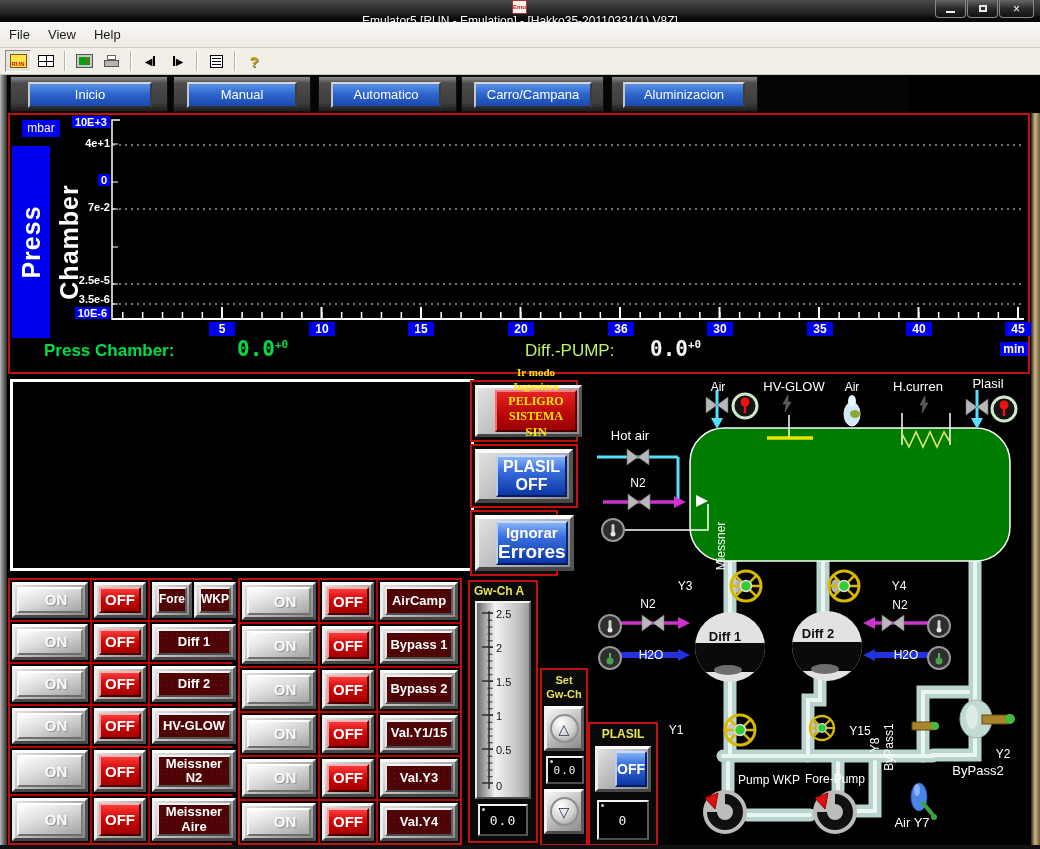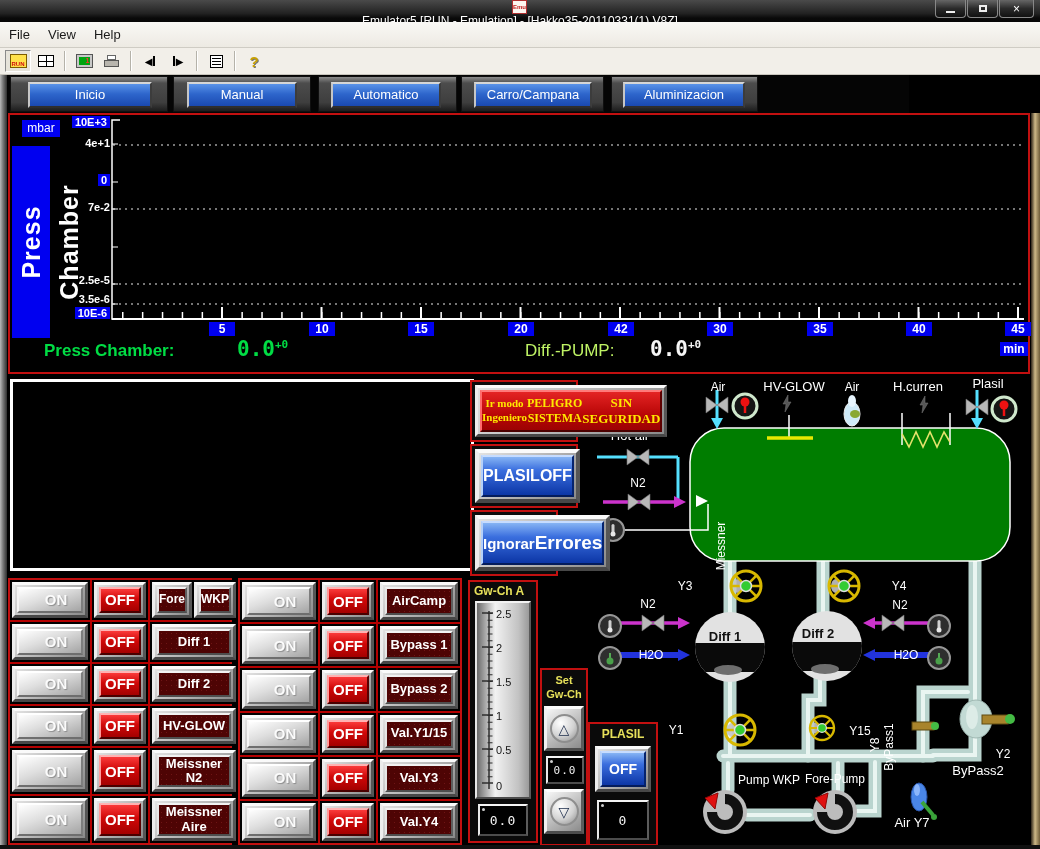--- a/index.html
+++ b/index.html
@@ -78,22 +78,22 @@
   .readout-val sup{font-size:11px;}
 
   
   #msg-box{left:10px;top:379px;width:464px;height:192px;background:#000;border:3px solid #fff;}
 
   
   .red-frame{position:absolute;border:2px solid #c21010;background:#0c0c0c;padding:3px;display:flex;}
   .bframe{flex:1;display:flex;border:4px solid;border-color:#fafafa #565656 #474747 #ececec;
     background:linear-gradient(135deg,#e2e2e2,#8a8a8a);padding:2px;}
   .bframe3{border-width:3px;}
-  .btn-core{flex:1;display:flex;flex-direction:row;align-items:center;justify-content:center;
-    cursor:pointer;}
+  .btn-core{flex:1;display:flex;flex-direction:column;align-items:center;justify-content:center;
+    cursor:pointer;margin-left:15px;}
   .btn-eng{background:linear-gradient(180deg,#e42424 0%,#b80606 60%,#9c0202 100%);
     border:2px solid;border-color:#ff7a7a #5c0000 #4c0000 #ff6a6a;
     color:#ffe800;font-family:"Liberation Serif",serif;font-weight:bold;text-align:center;line-height:1.25;}
   .btn-blue{background:linear-gradient(180deg,#86b4f4 0%,#3a6ede 35%,#0c36a6 100%);
     border:2px solid;border-color:#c6dcff #06246e #041c5c #b4d0fa;color:#fff;font-weight:bold;text-align:center;}
   .btn-on{flex:1;border:2px solid;border-color:#fff #7e7e7e #6e6e6e #f6f6f6;
     background:linear-gradient(160deg,#fff 0%,#dedede 42%,#a4a4a4 100%);
     color:#fbfbfb;text-shadow:1px 1px 1px #8e8e8e;font-size:15px;font-weight:bold;
     display:flex;align-items:center;justify-content:center;cursor:pointer;padding-left:12px;}
   .btn-off{flex:1;border:2px solid;border-color:#ffb2b2 #5a0000 #4a0000 #ff9a9a;
@@ -252,21 +252,21 @@
     <div class="ylab" style="top:24px"><span>4e+1</span></div>
     <div class="ylab" style="top:61px"><span class="bluebox">0</span></div>
     <div class="ylab" style="top:88px"><span>7e-2</span></div>
     <div class="ylab" style="top:161px"><span>2.5e-5</span></div>
     <div class="ylab" style="top:180px"><span>3.5e-6</span></div>
     <div class="ylab" style="top:194px"><span class="bluebox">10E-6</span></div>
     <div class="xlab" style="left:201px">5</div>
     <div class="xlab" style="left:301px">10</div>
     <div class="xlab" style="left:400px">15</div>
     <div class="xlab" style="left:500px">20</div>
-    <div class="xlab" style="left:600px">42</div>
+    <div class="xlab" style="left:600px">36</div>
     <div class="xlab" style="left:699px">30</div>
     <div class="xlab" style="left:799px">35</div>
     <div class="xlab" style="left:898px">40</div>
     <div class="xlab" style="left:997px">45</div>
     <div id="minlab">min</div>
     <span class="readout-label-g" style="left:36px;top:228px;">Press Chamber:</span>
     <span class="readout-val" style="left:229px;top:224px;color:#00dd44;"><span>0.0</span><sup>+0</sup></span>
     <span class="readout-label-w" style="left:517px;top:228px;">Diff.-PUMP:</span>
     <span class="readout-val" style="left:642px;top:224px;color:#f6f6f6;"><span>0.0</span><sup>+0</sup></span>
   </div>

